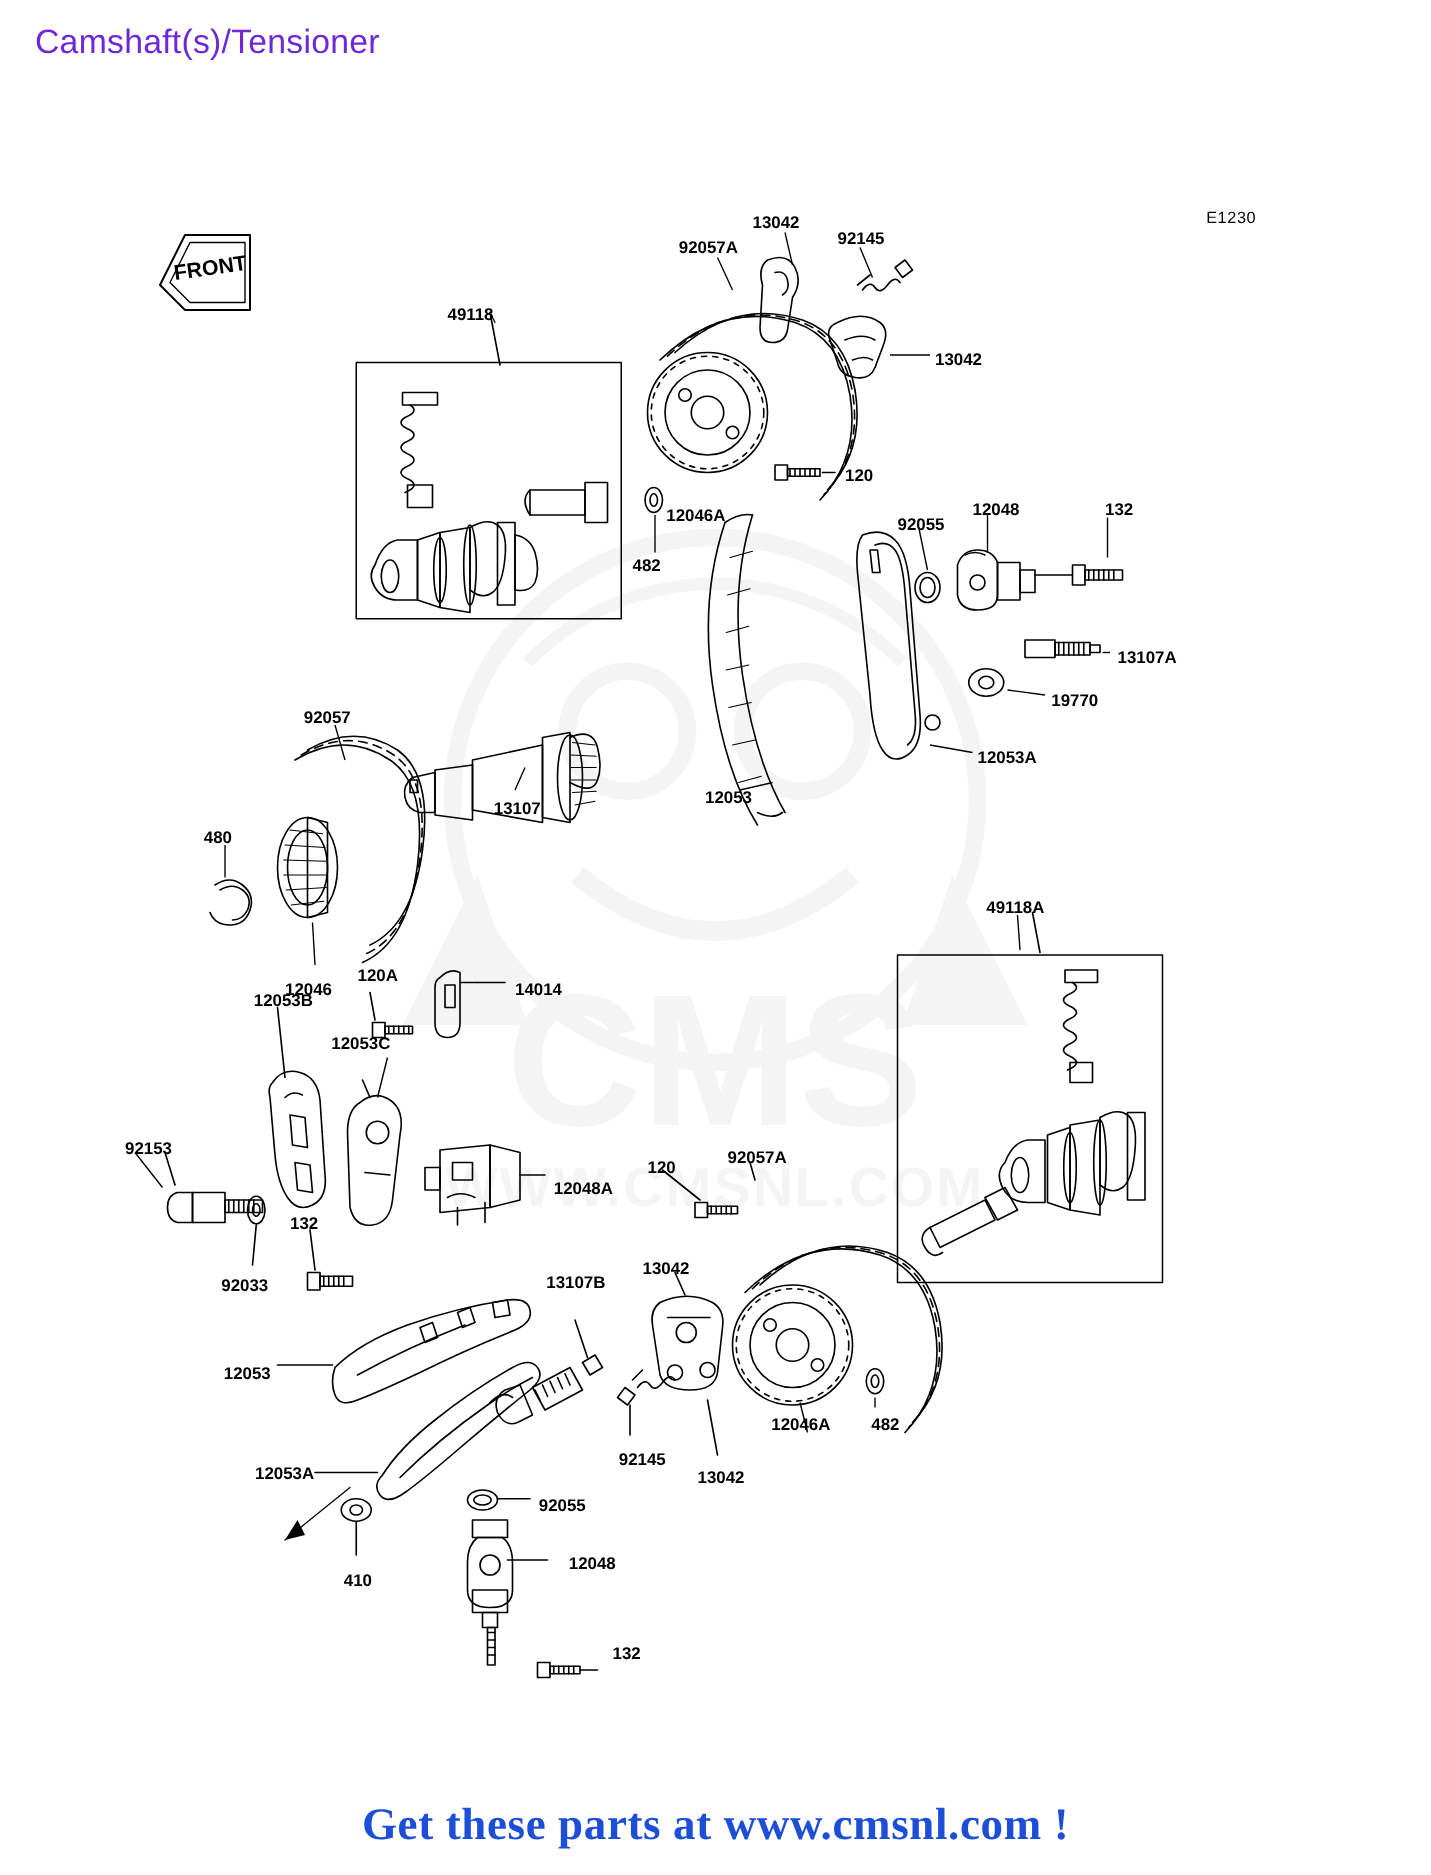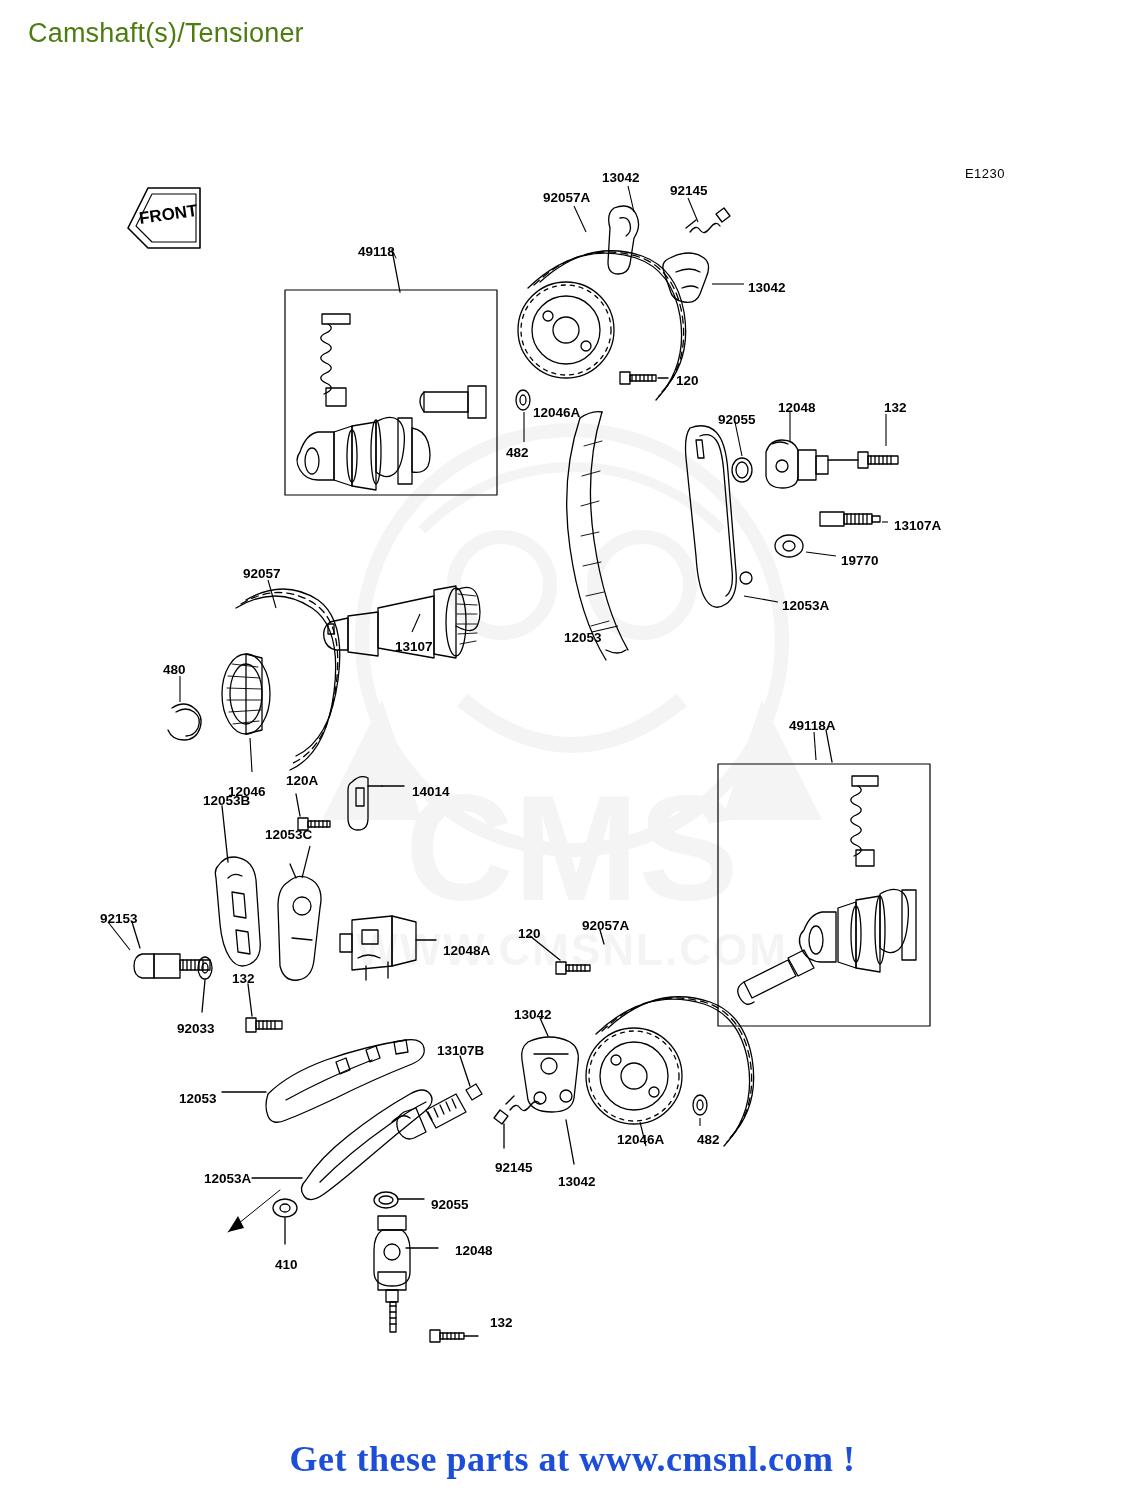--- a/index.html
+++ b/index.html
@@ -14,21 +14,21 @@
     font-family: "Liberation Sans", sans-serif;
     color: #000;
     overflow: hidden;
   }
   #page-title {
     position: absolute;
     left: 28px;
     top: 18px;
     font-size: 27px;
     letter-spacing: 0.2px;
-    color: #4d7c0f;
+    color: #6d28d9;
     font-family: "Liberation Sans", sans-serif;
   }
   #diagram-code {
     position: absolute;
     right: 140px;
     top: 166px;
     font-size: 13px;
     font-weight: normal;
     letter-spacing: 0.5px;
   }
@@ -470,21 +470,21 @@
 <div class="callout" style="left:412px;top:784px;">14014</div>
 <div class="callout" style="left:203px;top:793px;">12053B</div>
 <div class="callout" style="left:265px;top:827px;">12053C</div>
 <div class="callout" style="left:100px;top:911px;">92153</div>
 <div class="callout" style="left:443px;top:943px;">12048A</div>
 <div class="callout" style="left:518px;top:926px;">120</div>
 <div class="callout" style="left:582px;top:918px;">92057A</div>
 <div class="callout" style="left:232px;top:971px;">132</div>
 <div class="callout" style="left:177px;top:1021px;">92033</div>
 <div class="callout" style="left:514px;top:1007px;">13042</div>
-<div class="callout" style="left:437px;top:1043px;">13107B</div>
+<div class="callout" style="left:437px;top:1018px;">13107B</div>
 <div class="callout" style="left:179px;top:1091px;">12053</div>
 <div class="callout" style="left:617px;top:1132px;">12046A</div>
 <div class="callout" style="left:697px;top:1132px;">482</div>
 <div class="callout" style="left:495px;top:1160px;">92145</div>
 <div class="callout" style="left:558px;top:1174px;">13042</div>
 <div class="callout" style="left:204px;top:1171px;">12053A</div>
 <div class="callout" style="left:431px;top:1197px;">92055</div>
 <div class="callout" style="left:275px;top:1257px;">410</div>
 <div class="callout" style="left:455px;top:1243px;">12048</div>
 <div class="callout" style="left:490px;top:1315px;">132</div>

